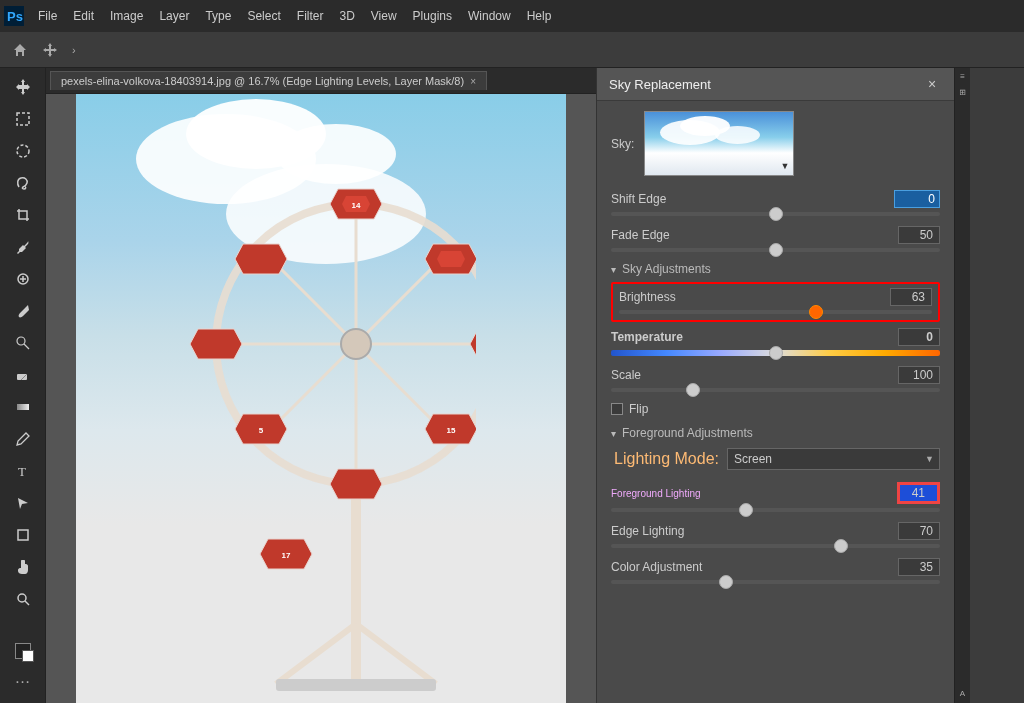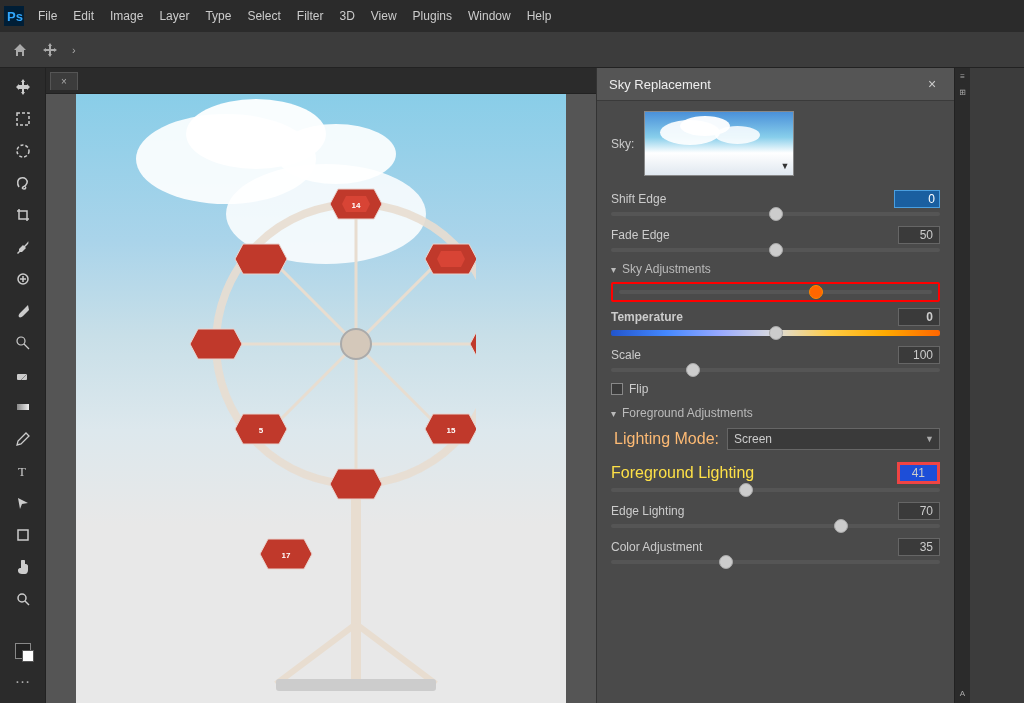--- a/index.html
+++ b/index.html
@@ -170,20 +170,21 @@
       <div style="width:16px; height:16px; background:#222; border:1px solid #888; position:relative;">
         <div style="width:12px; height:12px; background:#fff; border:1px solid #555; position:absolute; right:-4px; bottom:-4px;"></div>
       </div>
       <button class="tool-btn" style="font-size:16px; color:#aaa;">…</button>
     </div>
   </div>
 
   <div class="canvas-area">
     <div class="canvas-tabs">
       <div class="canvas-tab">
+        <span style="font-size:11px; color:#ccc;">pexels-elina-volkova-18403914.jpg @ 16.7% (Edge Lighting Levels, Layer Mask/8)</span>
         <span class="close">×</span>
       </div>
     </div>
     <div class="canvas-viewport">
 
       <div style="width:490px; height:630px; background: linear-gradient(180deg, #87cde8 0%, #aad4ea 25%, #c8dfe8 40%, #dde8ed 55%, #e8e8e8 70%); position:relative; overflow:hidden;">
 
         <div style="position:absolute; top:30px; left:60px; width:180px; height:90px; background:white; border-radius:50%; opacity:0.9;"></div>
         <div style="position:absolute; top:15px; left:110px; width:140px; height:70px; background:white; border-radius:50%; opacity:0.95;"></div>
         <div style="position:absolute; top:40px; left:200px; width:120px; height:60px; background:white; border-radius:50%; opacity:0.9;"></div>
@@ -294,20 +295,24 @@
             <div style="width:14px; height:14px; background:#ccc; border-radius:50%; position:absolute; top:-5px; left:50%; transform:translateX(-50%); cursor:grab; border:1px solid #aaa;"></div>
           </div>
         </div>
 
         <div style="display:flex; align-items:center; gap:6px; margin:8px 0 6px 0; color:#bbb;">
           <span style="font-size:10px; cursor:pointer;">▾</span>
           <span style="font-size:12px;">Sky Adjustments</span>
         </div>
 
         <div style="border:2px solid red; border-radius:2px; padding:4px 6px; margin-bottom:6px;">
+          <div style="display:flex; align-items:center; justify-content:space-between; margin-bottom:4px;">
+            <span style="font-size:12px; color:#ccc;">Brightness</span>
+            <span style="font-size:12px; color:#ccc; background:#3a3a3a; border:1px solid #666; padding:1px 6px; min-width:42px; text-align:right; display:inline-block;">63</span>
+          </div>
           <div style="height:4px; background:#555; border-radius:2px; position:relative; margin:2px 0 2px 0;">
             <div style="width:14px; height:14px; background:#ff6600; border-radius:50%; position:absolute; top:-5px; left:63%; transform:translateX(-50%); cursor:grab; border:1px solid #ff8800;"></div>
           </div>
         </div>
 
         <div style="margin-bottom:10px;">
           <div style="display:flex; align-items:center; justify-content:space-between; margin-bottom:4px;font-weight:bold;">
             <span style="font-size:12px; color:#ccc;">Temperature</span>
             <span style="font-size:12px; color:#ccc; background:#3a3a3a; border:1px solid #666; padding:1px 6px; min-width:42px; text-align:right; display:inline-block;">0</span>
           </div>
@@ -343,21 +348,21 @@
               <option>Multiply</option>
               <option selected="">Screen</option>
               <option>Luminosity</option>
             </select>
             <div style="position:absolute; right:6px; font-size:9px; color:#aaa; pointer-events:none;">▼</div>
           </div>
         </div>
 
         <div style="margin-bottom:10px;">
           <div style="display:flex; align-items:center; justify-content:space-between; margin-bottom:4px;">
-            <span style="font-size:16px; color:#fde047;">Foreground Lighting</span>
+            <span style="font-size:10px; color:#f0abfc;">Foreground Lighting</span>
             <span style="font-size:12px; color:#ccc; background:#1d4ed8; border:3px solid #ef4444; padding:1px 12px; min-width:42px; text-align:right; display:inline-block;">41</span>
           </div>
           <div style="height:4px; background:#555; border-radius:2px; position:relative; margin:2px 0 6px 0;">
             <div style="width:14px; height:14px; background:#ccc; border-radius:50%; position:absolute; top:-5px; left:41%; transform:translateX(-50%); cursor:grab; border:1px solid #aaa;"></div>
           </div>
         </div>
 
         <div style="margin-bottom:10px;">
           <div style="display:flex; align-items:center; justify-content:space-between; margin-bottom:4px;">
             <span style="font-size:12px; color:#ccc;">Edge Lighting</span>

